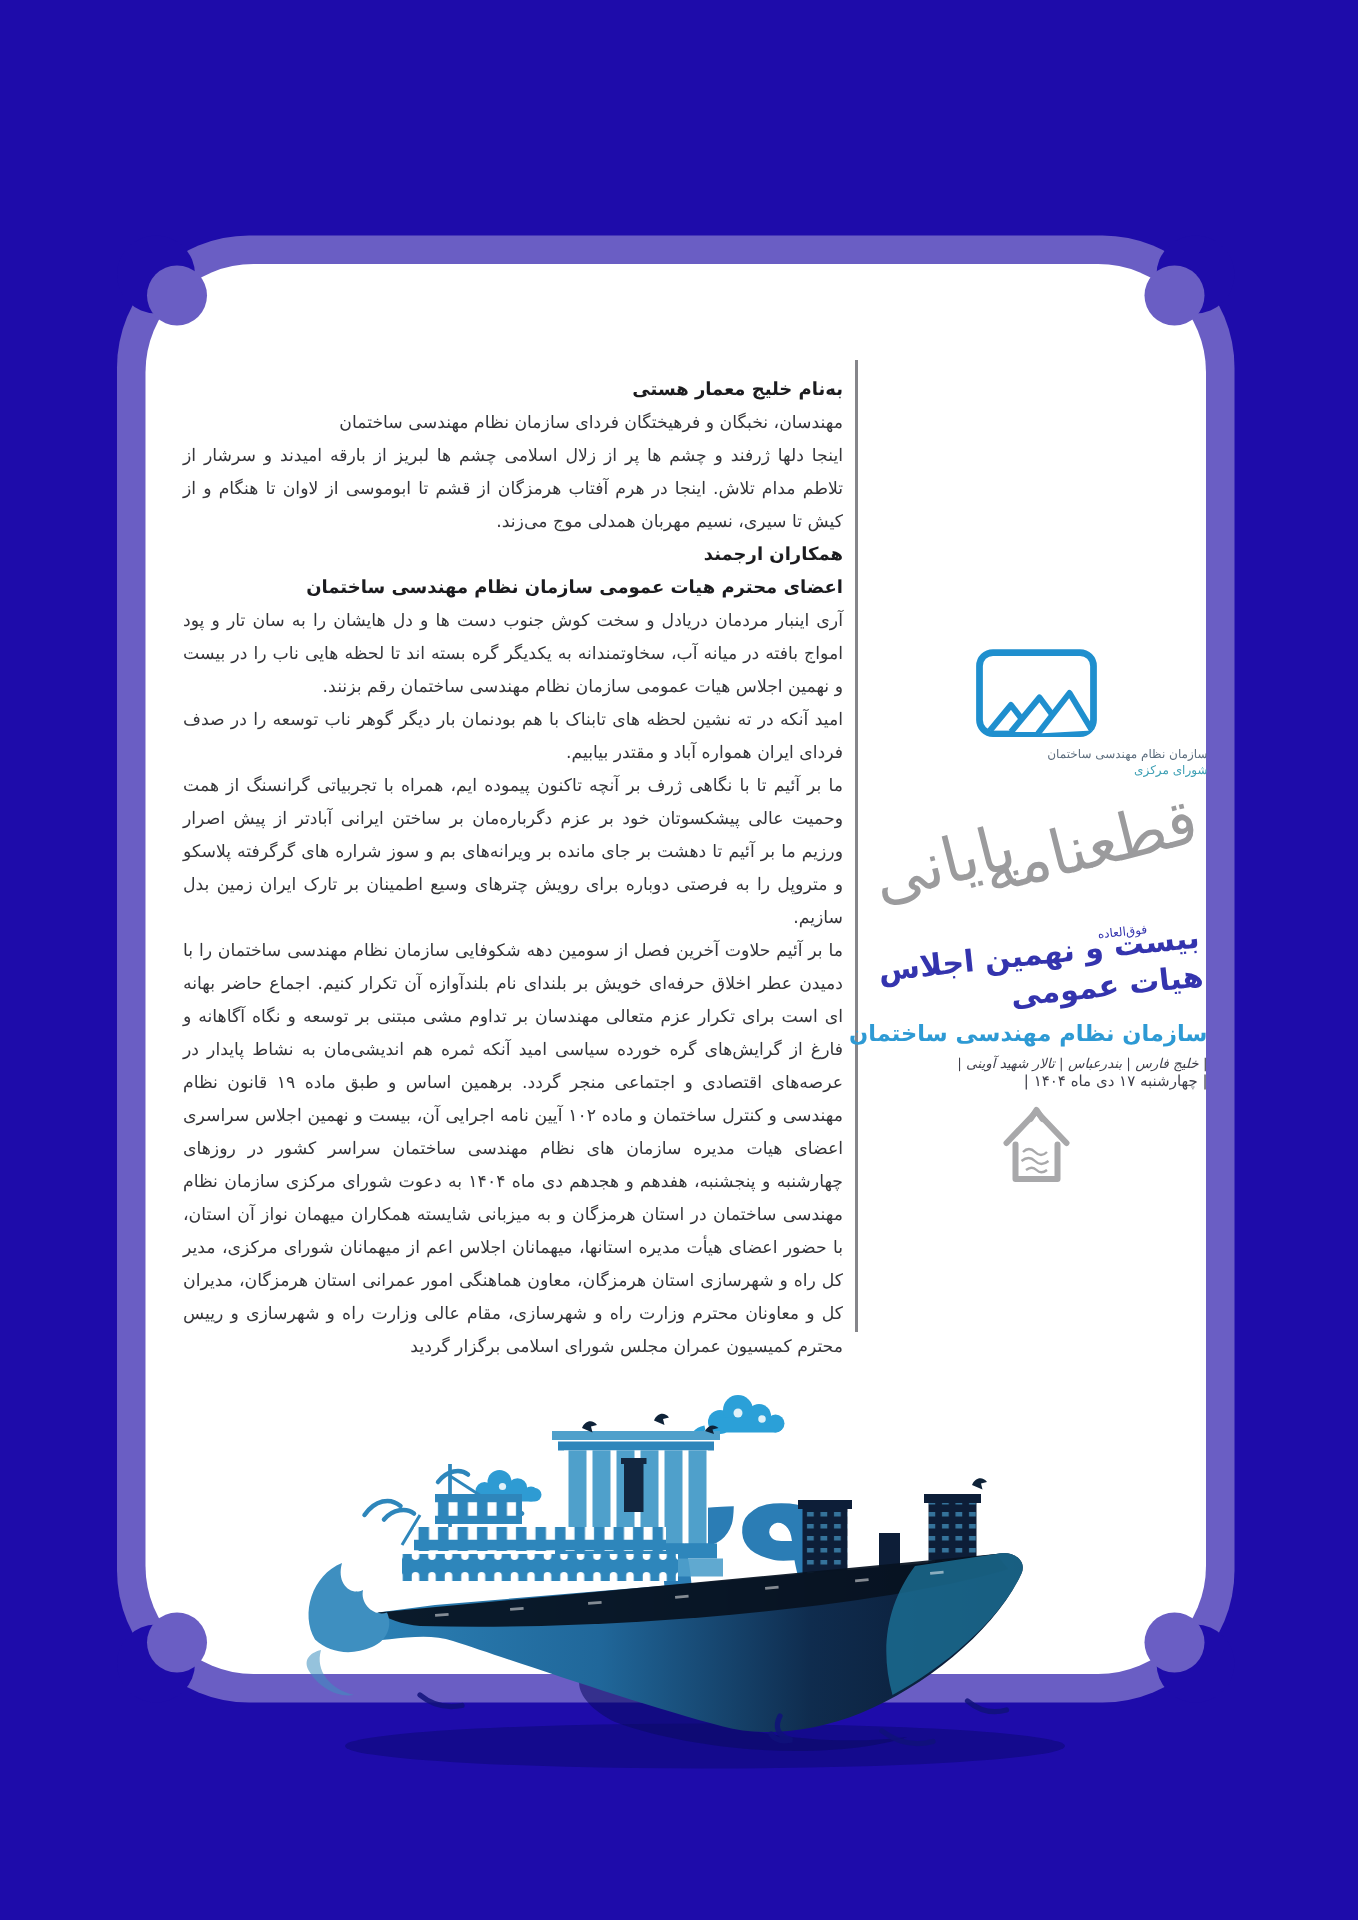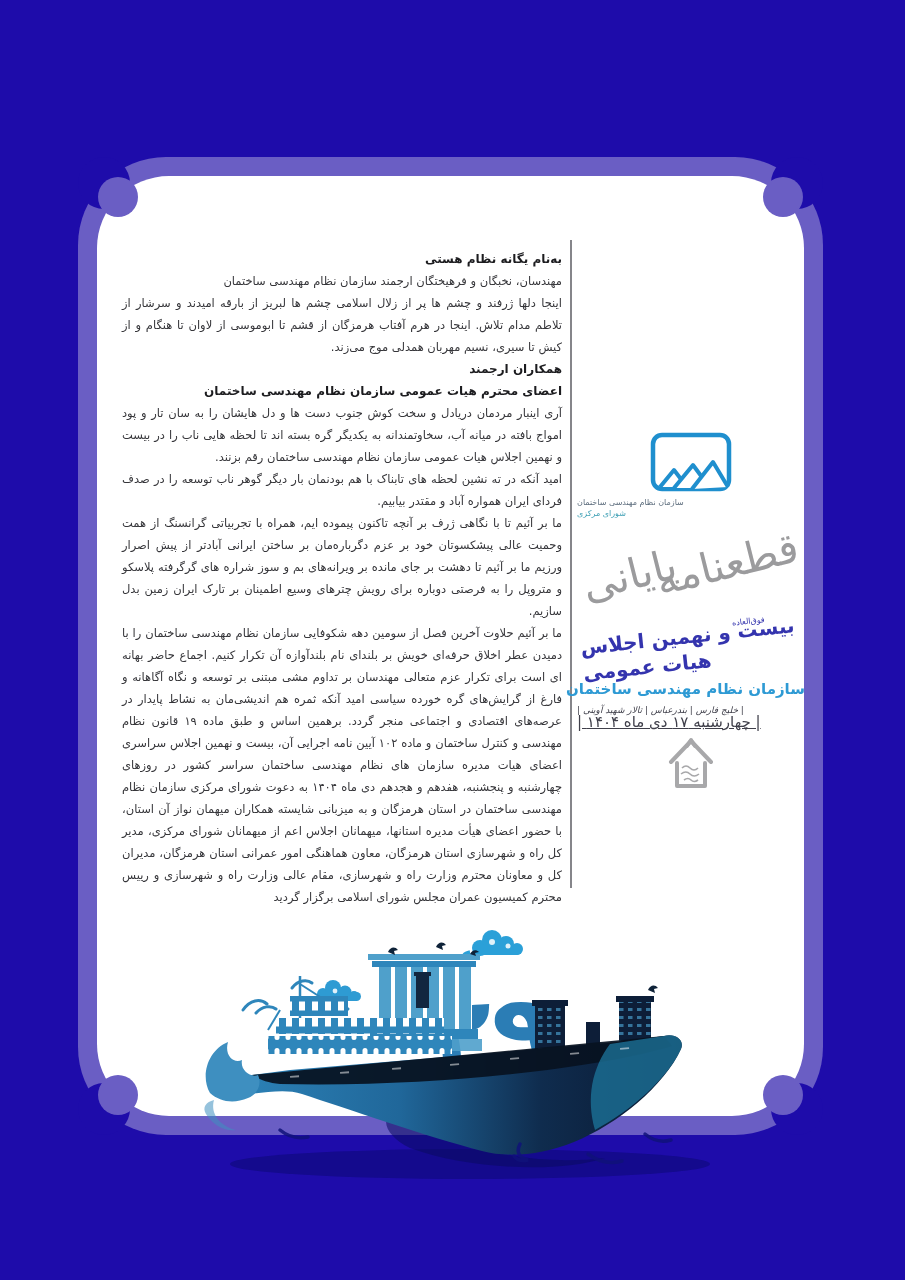--- a/index.html
+++ b/index.html
@@ -9,35 +9,35 @@
   .divider{position:absolute;left:570px;top:240px;width:2px;height:648px;background:#85858a;}
   
   .letter{position:absolute;left:122px;top:248px;width:440px;direction:rtl;
           text-align:justify;text-align-last:right;-moz-text-align-last:right;
           font-size:11.5px;line-height:22px;color:#36363a;}
   .letter h3{margin:0;font-size:12px;line-height:22px;font-weight:bold;color:#1c1c1f;}
   .letter p{margin:0;}
   .gap18{margin-top:18px;}
   .gap22{margin-top:22px;}
   
-  .side{position:absolute;left:577px;top:432px;width:228px;direction:rtl;text-align:left;}
+  .side{position:absolute;left:577px;top:432px;width:228px;direction:rtl;text-align:right;}
   .side .logo{display:block;margin:0 auto;}
   .cap1{font-size:8px;color:#5E6E7E;line-height:11px;margin-top:3px;}
   .cap2{font-size:8px;color:#3FA0B5;line-height:11px;}
   .cal-gray{position:relative;height:92px;margin-top:2px;}
   .cal-gray .w1{position:absolute;top:0;right:2px;transform:rotate(-14deg);transform-origin:right bottom;
                 font-size:42px;color:#9B9B9D;white-space:nowrap;}
   .cal-gray .w2{position:absolute;top:42px;left:0;transform:rotate(-14deg);transform-origin:left top;
                 font-size:42px;color:#9B9B9D;white-space:nowrap;}
   .cal-blue{position:relative;margin-top:4px;transform:rotate(-6deg);font-size:20px;font-weight:bold;
             color:#3434AE;line-height:26px;padding:6px 4px 0 4px;}
   .cal-blue .note{position:absolute;top:-2px;right:38px;font-size:8px;font-weight:normal;color:#3434AE;}
   .org-line{margin-top:5px;font-size:15px;font-weight:bold;color:#2E9AD4;white-space:nowrap;}
   .venue{margin-top:6px;font-size:9px;color:#3F3F4A;line-height:12px;font-style:italic;}
-  .date{font-size:15px;color:#3F3F4A;line-height:12px;text-decoration:underline;}
+  .date{font-size:10px;color:#3F3F4A;line-height:12px;}
   .house{display:block;margin:8px auto 0 auto;}
   .art{position:absolute;left:140px;top:918px;}
   .num29{font-weight:bold;}
 </style>
 </head>
 <body>
 
 <div class="page">
 
   <svg class="card-svg" width="905" height="1280" viewBox="0 0 905 1280" aria-hidden="true">
@@ -49,22 +49,22 @@
     <rect x="97" y="176" width="707" height="940" rx="72" fill="#FFFFFF"></rect>
     <circle cx="118" cy="197" r="20" fill="#6A5EC4"></circle>
     <circle cx="783" cy="197" r="20" fill="#6A5EC4"></circle>
     <circle cx="783" cy="1095" r="20" fill="#6A5EC4"></circle>
     <circle cx="118" cy="1095" r="20" fill="#6A5EC4"></circle>
   </svg>
 
   <div class="divider"></div>
 
   <main class="letter">
-    <h3>به‌نام یگانه نظام هستی</h3>
-    <p>مهندسان، نخبگان و فرهیختگان ارجمند سازمان نظام مهندسی ساختمان</p>
+    <h3>به‌نام خلیج معمار هستی</h3>
+    <p>مهندسان، نخبگان و فرهیختگان فردای سازمان نظام مهندسی ساختمان</p>
     <p>اینجا دلها ژرفند و چشم ها پر از زلال اسلامی چشم ها لبریز از بارقه امیدند و سرشار از تلاطم مدام تلاش. اینجا در هرم آفتاب هرمزگان از قشم تا ابوموسی از لاوان تا هنگام و از کیش تا سیری، نسیم مهربان همدلی موج می‌زند.</p>
     <h3 class="gap18">همکاران ارجمند</h3>
     <h3>اعضای محترم هیات عمومی سازمان نظام مهندسی ساختمان</h3>
     <p>آری اینبار مردمان دریادل و سخت کوش جنوب دست ها و دل هایشان را به سان تار و پود امواج بافته در میانه آب، سخاوتمندانه به یکدیگر گره بسته اند تا لحظه هایی ناب را در بیست و نهمین اجلاس هیات عمومی سازمان نظام مهندسی ساختمان رقم بزنند.</p>
     <p>امید آنکه در ته نشین لحظه های تابناک با هم بودنمان بار دیگر گوهر ناب توسعه را در صدف فردای ایران همواره آباد و مقتدر بیابیم.</p>
     <p>ما بر آئیم تا با نگاهی ژرف بر آنچه تاکنون پیموده ایم، همراه با تجربیاتی گرانسنگ از همت وحمیت عالی پیشکسوتان خود بر عزم دگرباره‌مان بر ساختن ایرانی آبادتر از پیش اصرار ورزیم ما بر آئیم تا دهشت بر جای مانده بر ویرانه‌های بم و سوز شراره های گرگرفته پلاسکو و متروپل را به فرصتی دوباره برای رویش چترهای وسیع اطمینان بر تارک ایران زمین بدل سازیم.</p>
     <p class="gap22">ما بر آئیم حلاوت آخرین فصل از سومین دهه شکوفایی سازمان نظام مهندسی ساختمان را با دمیدن عطر اخلاق حرفه‌ای خویش بر بلندای نام بلندآوازه آن تکرار کنیم. اجماع حاضر بهانه ای است برای تکرار عزم متعالی مهندسان بر تداوم مشی مبتنی بر توسعه و نگاه آگاهانه و فارغ از گرایش‌های گره خورده سیاسی امید آنکه ثمره هم اندیشی‌مان به نشاط پایدار در عرصه‌های اقتصادی و اجتماعی منجر گردد. برهمین اساس و طبق ماده ۱۹ قانون نظام مهندسی و کنترل ساختمان و ماده ۱۰۲ آیین نامه اجرایی آن، بیست و نهمین اجلاس سراسری اعضای هیات مدیره سازمان های نظام مهندسی ساختمان سراسر کشور در روزهای چهارشنبه و پنجشنبه، هفدهم و هجدهم دی ماه ۱۴۰۴ به دعوت شورای مرکزی سازمان نظام مهندسی ساختمان در استان هرمزگان و به میزبانی شایسته همکاران میهمان نواز آن استان، با حضور اعضای هیأت مدیره استانها، میهمانان اجلاس اعم از میهمانان شورای مرکزی، مدیر کل راه و شهرسازی استان هرمزگان، معاون هماهنگی امور عمرانی استان هرمزگان، مدیران کل و معاونان محترم وزارت راه و شهرسازی، مقام عالی وزارت راه و شهرسازی و رییس محترم کمیسیون عمران مجلس شورای اسلامی برگزار گردید</p>
   </main>
 
   <aside class="side">

